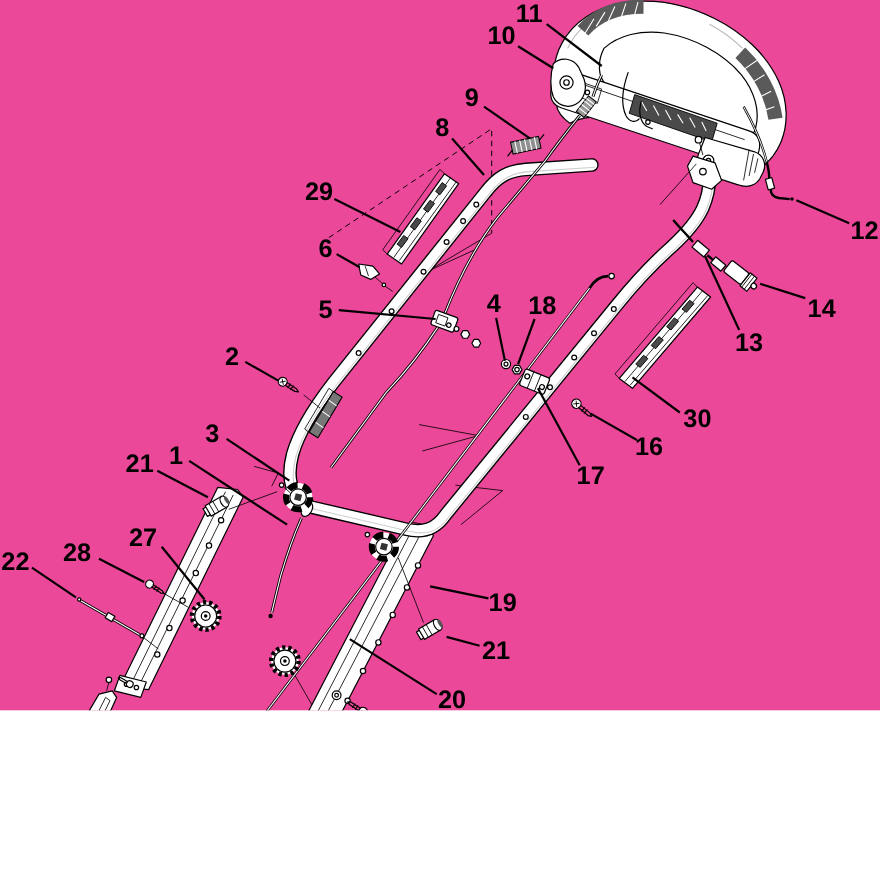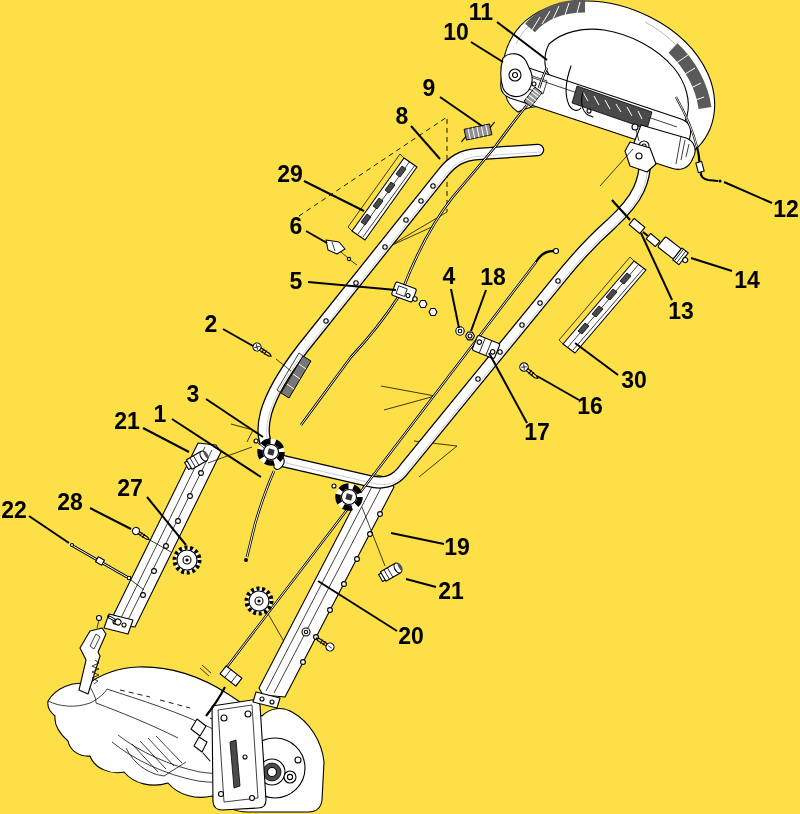--- a/index.html
+++ b/index.html
@@ -1,16 +1,16 @@
 <!DOCTYPE html>
 <html><head>
 <meta charset="utf-8">
 <style>
   html,body { margin:0; padding:0; background:#fff; }
-  .stage { position:relative; width:800px; height:814px; background:#fde047; overflow:hidden;
+  .stage { position:relative; width:800px; height:646px; background:#ec4899; overflow:hidden;
            font-family:"Liberation Sans", sans-serif; }
   .stage svg { position:absolute; left:0; top:0; }
   
   .ln  { fill:none; stroke:#000; stroke-width:1.1; stroke-linejoin:round; stroke-linecap:round; }
   .thin{ fill:none; stroke:#000; stroke-width:.75; stroke-linejoin:round; }
   .fw  { fill:#fff; stroke:#000; stroke-width:1.1; stroke-linejoin:round; }
   .dk  { fill:#4a4a4a; stroke:#000; stroke-width:.8; }
   .gry { fill:none; stroke:#b9b9b9; stroke-width:1; }
   .dash{ fill:none; stroke:#000; stroke-width:.9; stroke-dasharray:5 4; }
   .wt  { stroke:#fff; stroke-width:1; fill:none; }

